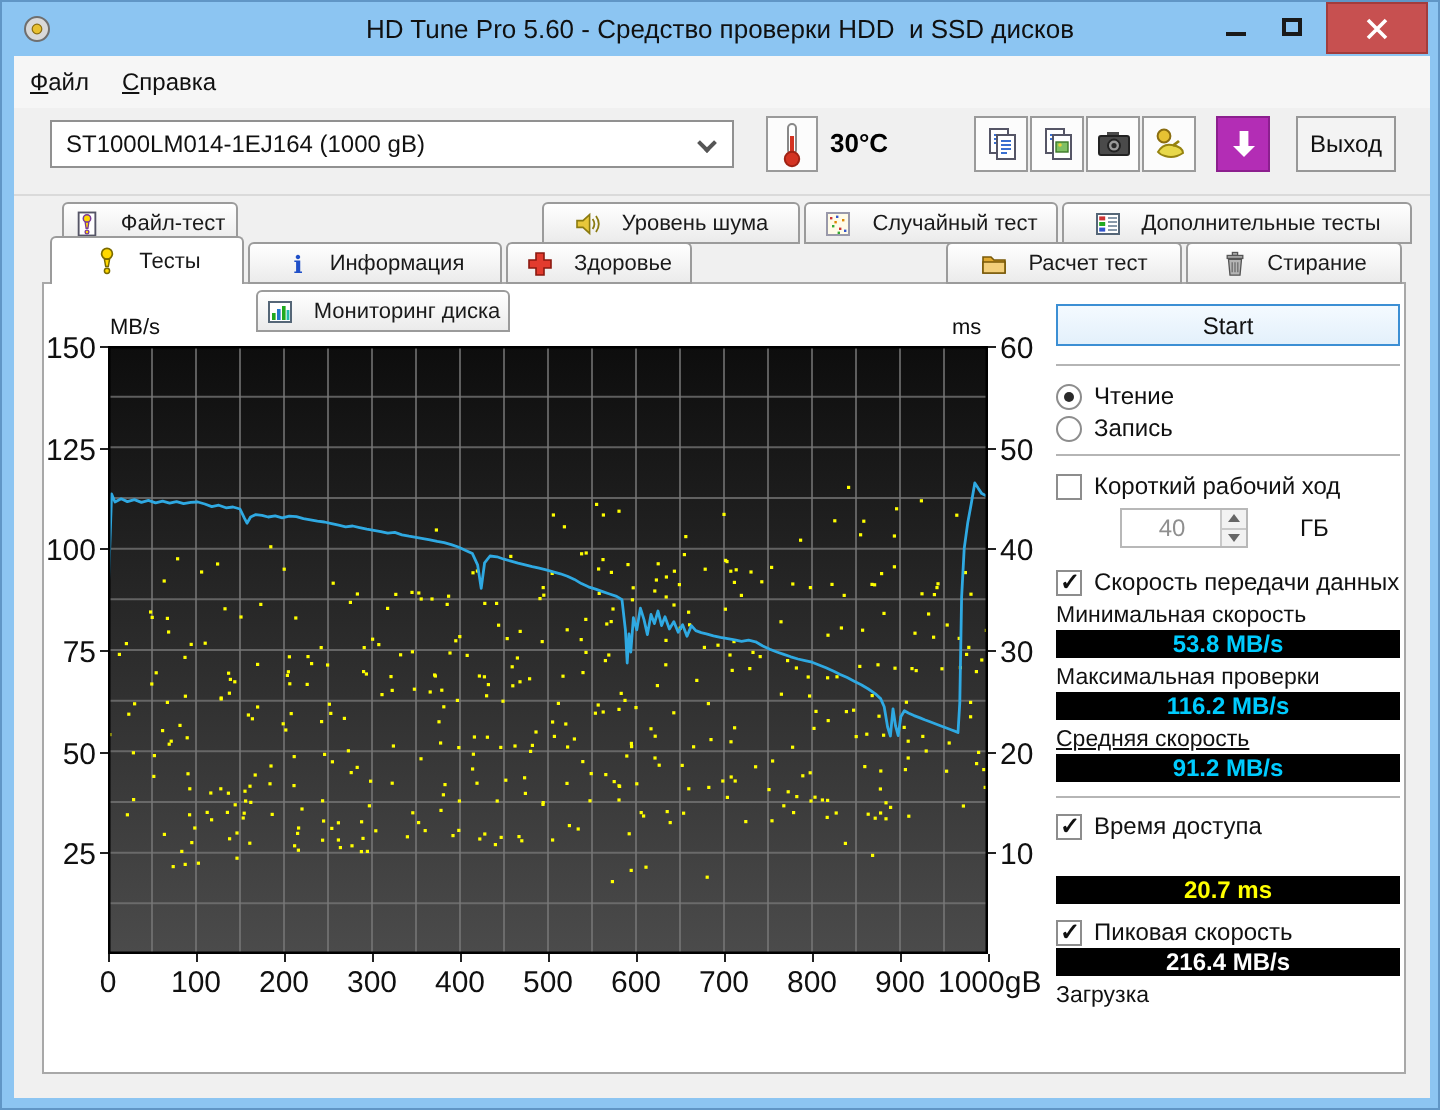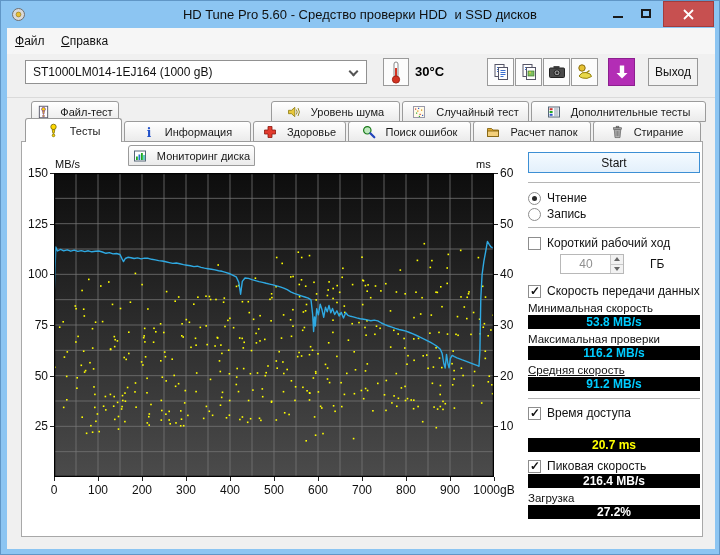--- a/index.html
+++ b/index.html
@@ -33,21 +33,21 @@
   
   .tab{position:absolute;display:flex;align-items:center;justify-content:center;gap:10px;font-size:11px;color:#1a1a1a;
        background:linear-gradient(#ffffff,#ebebeb);border:1px solid #9b9b9b;border-radius:3px 3px 0 0;z-index:2;}
   .row1{top:100px;height:21px;}
   .row2{top:120px;height:21px;}
   .tab.active{top:117px;height:24px;background:#fff;border-bottom:none;z-index:6;}
   
   .page{position:absolute;left:20px;top:140px;width:682px;height:396px;background:#fff;border:1px solid #a8a8a8;z-index:1;}
   #plot-svg{position:absolute;left:53px;top:172px;z-index:2;}
   .axis-unit{position:absolute;font-size:11px;color:#101010;z-index:3;}
-  .tick-label{position:absolute;font-size:12px;color:#101010;z-index:3;}
+  .tick-label{position:absolute;font-size:15px;color:#101010;z-index:3;}
   .tickmark{position:absolute;background:#222;z-index:3;}
   .vsep{position:absolute;left:521px;top:150px;width:1px;height:356px;background:#bdbdbd;border-right:1px solid #fff;z-index:2;}
   
   .controls{position:absolute;left:527px;top:151px;width:172px;z-index:3;font-size:12px;color:#111;}
   .start-btn{display:block;width:100%;height:21px;background:linear-gradient(#f4faff,#e3f0fb);border:1px solid #3c8fd4;
              font-size:12px;color:#111;font-family:"Liberation Sans",sans-serif;}
   .hsep{height:2px;border-top:1px solid #b5b5b5;border-bottom:1px solid #fff;}
   .row{display:flex;align-items:center;gap:6px;}
   .radio{width:13px;height:13px;border:1px solid #8d8d8d;border-radius:50%;background:#fff;position:relative;flex:0 0 13px;}
   .radio.sel::after{content:"";position:absolute;left:3px;top:3px;width:5px;height:5px;border-radius:50%;background:#2a2a2a;}
@@ -213,33 +213,26 @@
       <text x="7" y="12.5" text-anchor="middle" font-family="DejaVu Serif, serif" font-size="14" font-weight="bold" fill="#2050c8">i</text>
     </svg>
     <span>Информация</span>
   </div>
   <div class="tab row2" style="left:252px;width:93px;">
     <svg width="14" height="14" viewBox="0 0 14 14">
       <path d="M5 1.5 h4 v3.5 h3.5 v4 h-3.5 v3.5 h-4 v-3.5 h-3.5 v-4 h3.5 Z" fill="#e23b2e" stroke="#8a1a10" stroke-width="0.8"></path>
     </svg>
     <span>Здоровье</span>
   </div>
-  <div class="tab row2" style="left:347px;width:123px;">
-    <svg width="14" height="14" viewBox="0 0 14 14">
-      <circle cx="5.3" cy="5.3" r="3.7" fill="#bfe8bf" stroke="#1a7a1a" stroke-width="1.2"></circle>
-      <path d="M8.3 8.3 L12.3 12.3" stroke="#2244bb" stroke-width="2.2" stroke-linecap="round"></path>
-    </svg>
-    <span>Поиск ошибок</span>
-  </div>
   <div class="tab row2" style="left:472px;width:118px;">
     <svg width="14" height="13" viewBox="0 0 14 13">
       <path d="M1.5 3.5 h4 l1.5 1.5 h5.5 v6.5 h-11 Z" fill="#e0a930" stroke="#7a5a08" stroke-width="0.8"></path>
       <path d="M1.5 6 h11 v5.5 h-11 Z" fill="#f3cf7a" stroke="#7a5a08" stroke-width="0.8"></path>
     </svg>
-    <span>Расчет папок</span>
+    <span>Расчет тест</span>
   </div>
   <div class="tab row2" style="left:592px;width:108px;">
     <svg width="13" height="14" viewBox="0 0 14 14">
       <rect x="5.6" y="0.8" width="2.8" height="1.6" fill="#b5b5b5" stroke="#555" stroke-width="0.7"></rect>
       <rect x="2.8" y="2.4" width="8.4" height="1.6" fill="#ababab" stroke="#555" stroke-width="0.7"></rect>
       <path d="M3.5 4.5 h7 l-0.8 8.5 h-5.4 Z" fill="#b5b5b5" stroke="#555" stroke-width="0.7"></path>
       <path d="M5.5 6 v5.5 M7 6 v5.5 M8.5 6 v5.5" stroke="#777" stroke-width="0.8"></path>
     </svg>
     <span>Стирание</span>
   </div>
@@ -835,15 +828,14 @@
     </div>
     <div class="valbox v-yellow" style="margin-top:18px;">20.7 ms</div>
 
     <div class="row" style="margin-top:7px;">
       <span class="cb checked"></span>
       <span>Пиковая скорость</span>
     </div>
     <div class="valbox v-white" style="margin-top:1px;">216.4 MB/s</div>
 
     <div class="g-label" style="margin-top:4px;">Загрузка</div>
-    <div class="valbox v-white" style="margin-top:1px;">27.2%</div>
   </div>
 </div>
 
 </body></html>

